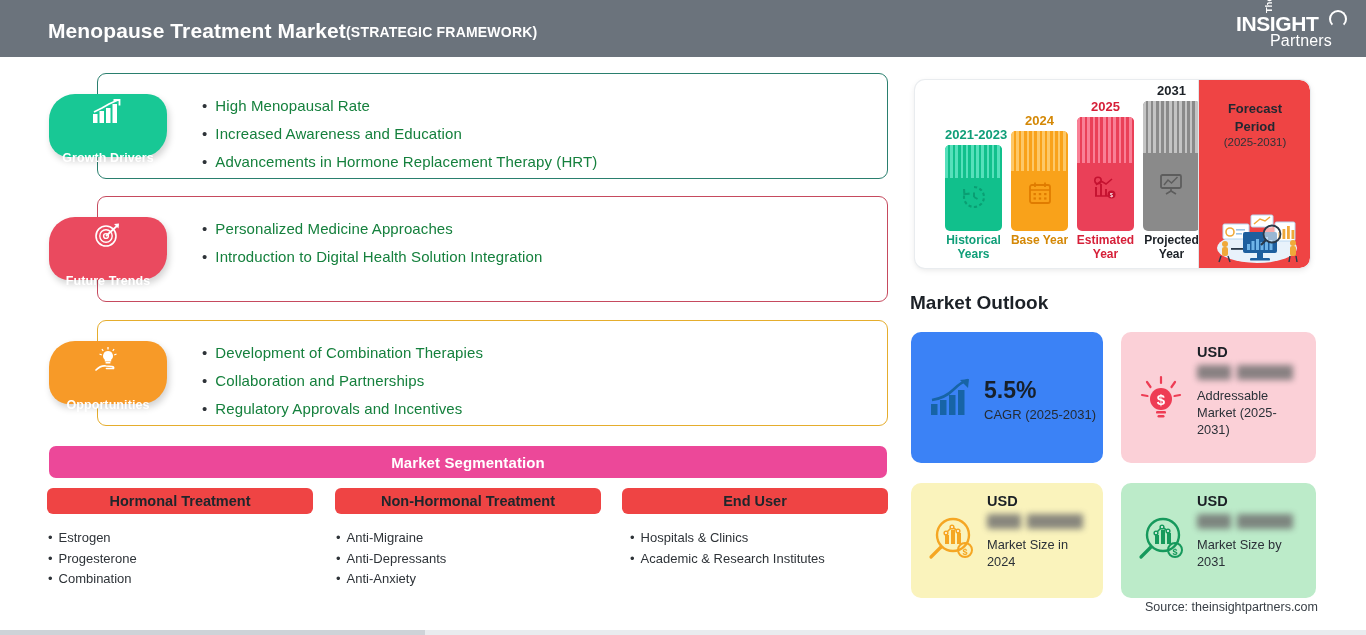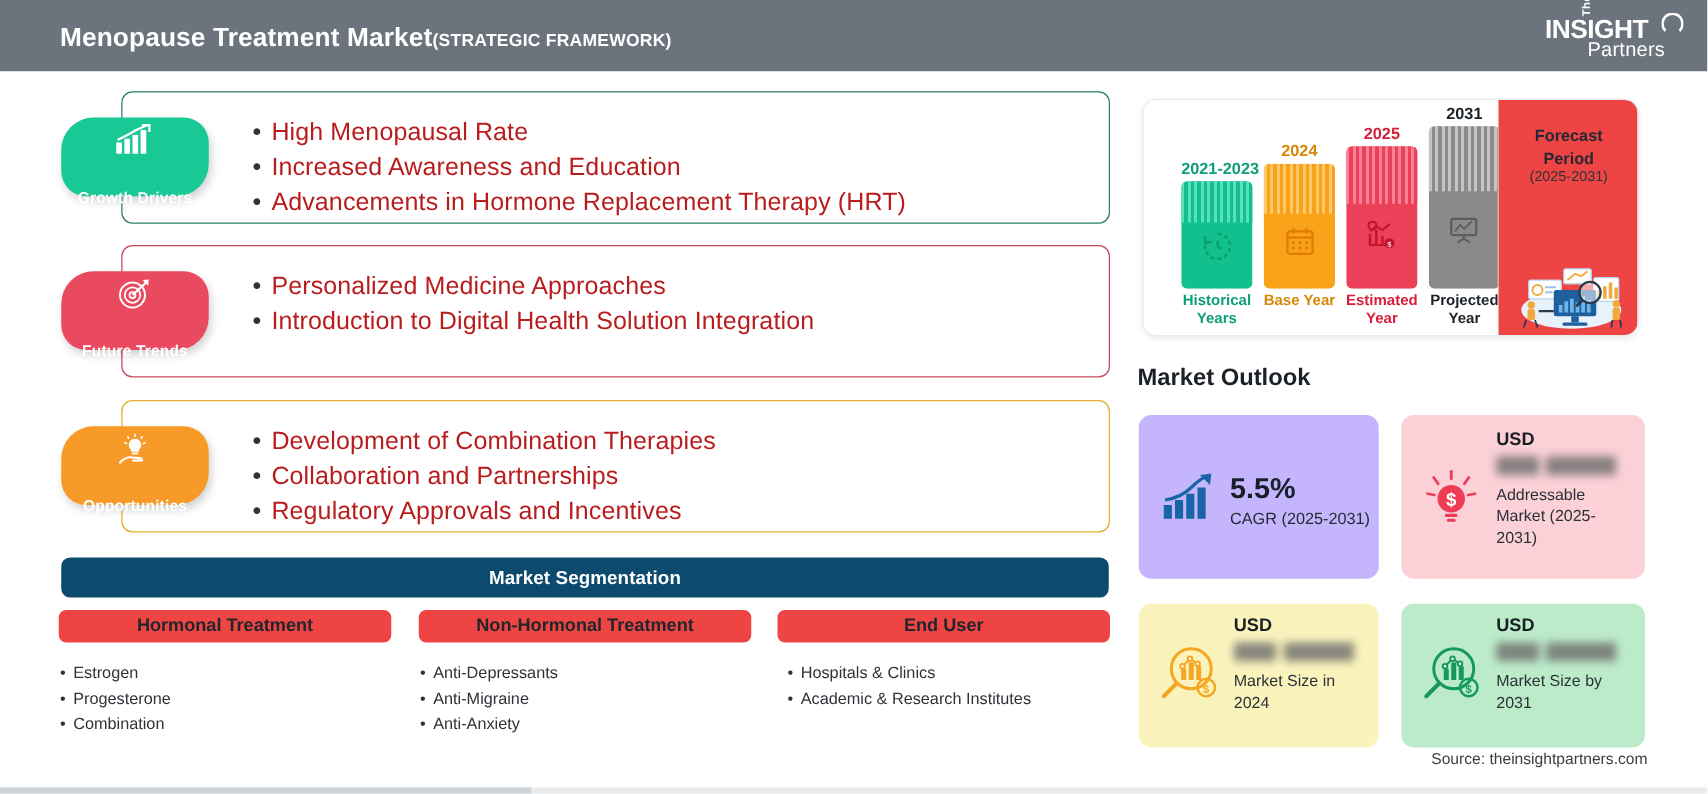--- a/index.html
+++ b/index.html
@@ -49,21 +49,21 @@
   
   .panel {
     position: absolute; border-radius: 9px; background:#fff;
   }
   .panel-green  { left: 97px; top: 73px;  width: 791px; height: 106px; border:1.3px solid #2a7f6e; }
   .panel-red    { left: 97px; top: 196px; width: 791px; height: 106px; border:1.3px solid #c64a5e; }
   .panel-amber  { left: 97px; top: 320px; width: 791px; height: 106px; border:1.3px solid #e5ad2d; }
 
   .bullets { position:absolute; left: 104px; top: 18px; }
   .bullets .bullet {
-    font-size: 20px; color: #b91c1c; line-height: 28px; white-space: nowrap;
+    font-size: 15px; color: #15803d; line-height: 28px; white-space: nowrap;
     letter-spacing:.1px;
   }
   .bullets .bullet::before { content:"\2022"; margin-right: 8px; color:#2e3338; }
 
   
   .badge {
     position: absolute; width: 118px; height: 63px;
     border-radius: 22px 22px 22px 22px;
     box-shadow: 2px 4px 7px rgba(0,0,0,.18);
     display:flex; flex-direction:column; align-items:center; justify-content:flex-start;gap:24px;
@@ -73,21 +73,21 @@
   .badge-amber { left: 49px; top: 341px; background:#f79a28; border-radius: 26px 20px 26px 20px; }
   .badge-icon { margin-top: 5px; height: 26px; display:flex; align-items:center; }
   .badge-label {
     font-size: 12.5px; font-weight: bold; color:#fff; margin-top:2px;
     white-space:nowrap; letter-spacing:.1px;
   }
 
   
   .seg-header {
     position:absolute; left:49px; top:446px; width:838px; height:32px;
-    background:#0c4a6e; border-radius:7px;
+    background:#ec4899; border-radius:7px;
     display:flex; align-items:center; justify-content:center;
   }
   .seg-header span { font-size:15px; font-weight:bold; color:#fff; letter-spacing:.1px; }
 
   .seg-col { position:absolute; top:488px; }
   .seg-col-0 { left:47px;  width:266px; }
   .seg-col-1 { left:335px; width:266px; }
   .seg-col-2 { left:622px; width:266px; }
   .seg-pill {
     height:26px; background:#ef4444; border-radius:6px;
@@ -141,21 +141,21 @@
   .fp-illus { position:absolute; left:6px; bottom:4px; width:100px; height:56px; }
 
   
   .mo-title {
     position:absolute; left:910px; top:292px;
     font-size:19px; font-weight:bold; color:#1c2127;
   }
   .card {
     position:absolute; border-radius:10px;
   }
-  .card-cagr { left:911px; top:332px; width:192px; height:131px; background:#c4b5fd; }
+  .card-cagr { left:911px; top:332px; width:192px; height:131px; background:#3b82f6; }
   .card-tam  { left:1121px; top:332px; width:195px; height:131px; background:#fbd0d7; }
   .card-ms24 { left:911px; top:483px; width:192px; height:115px; background:#faf3bc; }
   .card-ms31 { left:1121px; top:483px; width:195px; height:115px; background:#bcebc9; }
 
   .cagr-inner { position:absolute; left:18px; top:46px; display:flex; align-items:flex-start; }
   .cagr-value { font-size:23px; font-weight:bold; color:#17202a; line-height:24px; }
   .cagr-label { font-size:13px; color:#242b33; margin-top:5px; white-space:nowrap; }
 
   .usdcard-icon { position:absolute; left:14px; top:42px; }
   .usdcard-body { position:absolute; left:76px; top:10px; width:112px; }
@@ -271,22 +271,22 @@
       <li>Progesterone</li>
       <li>Combination</li>
     </ul>
   </div>
 
   <div class="seg-col seg-col-1">
     <div class="seg-pill">
       <span>Non-Hormonal Treatment</span>
     </div>
     <ul class="seg-list">
+      <li>Anti-Migraine</li>
       <li>Anti-Depressants</li>
-      <li>Anti-Migraine</li>
       <li>Anti-Anxiety</li>
     </ul>
   </div>
 
   <div class="seg-col seg-col-2">
     <div class="seg-pill">
       <span>End User</span>
     </div>
     <ul class="seg-list">
       <li>Hospitals &amp; Clinics</li>

